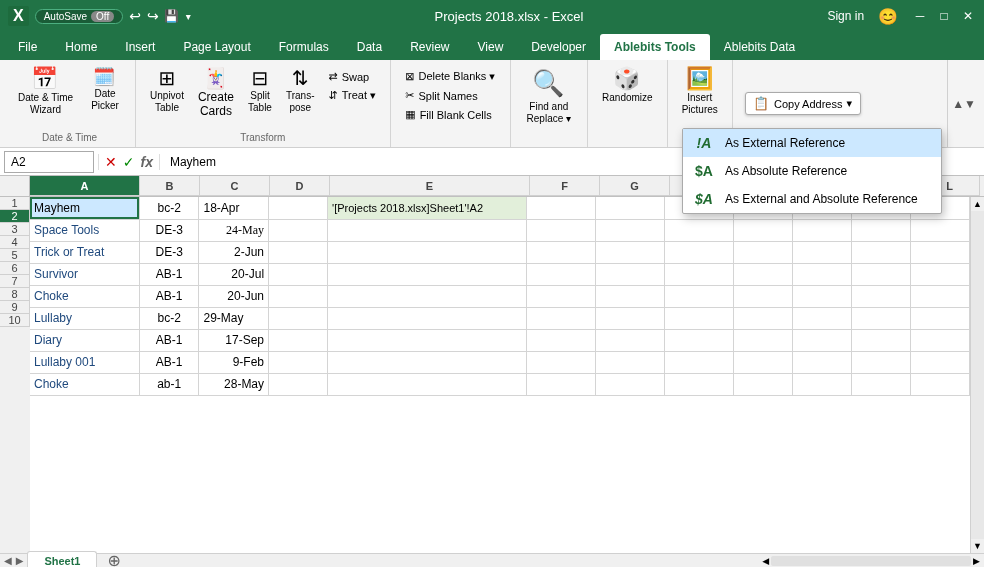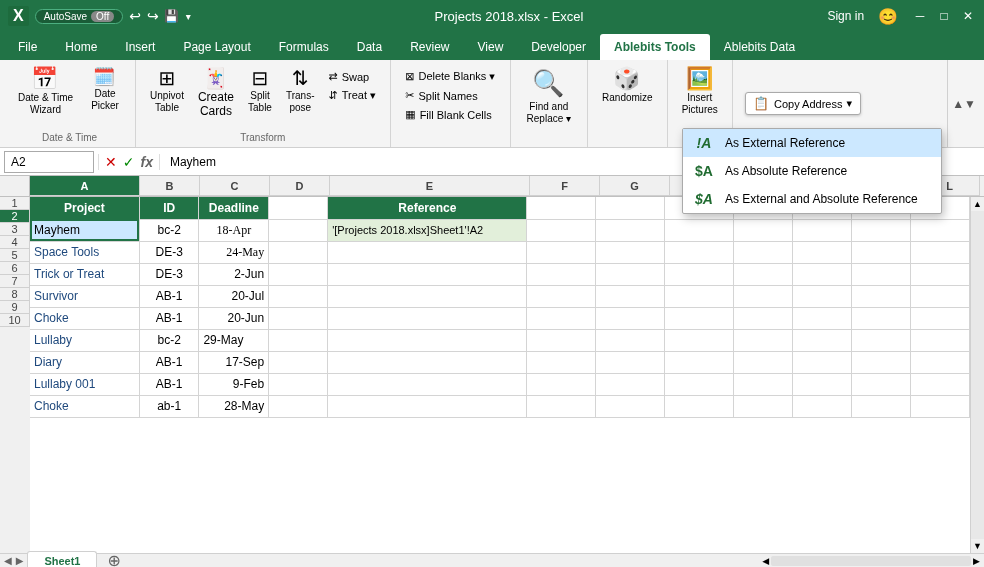--- a/index.html
+++ b/index.html
@@ -464,39 +464,25 @@
       <div class="row-header-cell">7</div>
       <div class="row-header-cell">8</div>
       <div class="row-header-cell">9</div>
       <div class="row-header-cell">10</div>
     </div>
 
     <div style="flex:1; overflow:hidden;">
       <table class="grid-table">
 
         <tbody>
-            <tr>
-          <td style="width:110px; background:#217346; color:#fff; font-weight:600; text-align:center;">Project</td>
-          <td style="width:60px; background:#217346; color:#fff; font-weight:600; text-align:center;">ID</td>
-          <td style="width:70px; background:#217346; color:#fff; font-weight:600; text-align:center;">Deadline</td>
-          <td style="width:60px;"></td>
-          <td style="width:200px; background:#217346; color:#fff; font-weight:600; text-align:center;">Reference</td>
-          <td style="width:70px;"></td>
-          <td style="width:70px;"></td>
-          <td style="width:70px;"></td>
-          <td style="width:60px;"></td>
-          <td style="width:60px;"></td>
-          <td style="width:60px;"></td>
-          <td style="width:60px;"></td>
-        </tr>
 
         <tr>
           <td style="width:110px; background:#cce8ff; outline:2px solid #217346; outline-offset:-2px;">Mayhem</td>
           <td style="width:60px; text-align:center;">bc-2</td>
-          <td style="width:70px; text-align:center;font-family:Liberation Serif, serif;">18-Apr</td>
+          <td style="width:70px; text-align:left;">18-Apr</td>
           <td style="width:60px;"></td>
           <td style="width:200px; background:#e2efda; font-size:11px;">'[Projects 2018.xlsx]Sheet1'!A2</td>
           <td style="width:70px;"></td>
           <td style="width:70px;"></td>
           <td style="width:70px;"></td>
           <td style="width:60px;"></td>
           <td style="width:60px;"></td>
           <td style="width:60px;"></td>
           <td style="width:60px;"></td>
         </tr>

